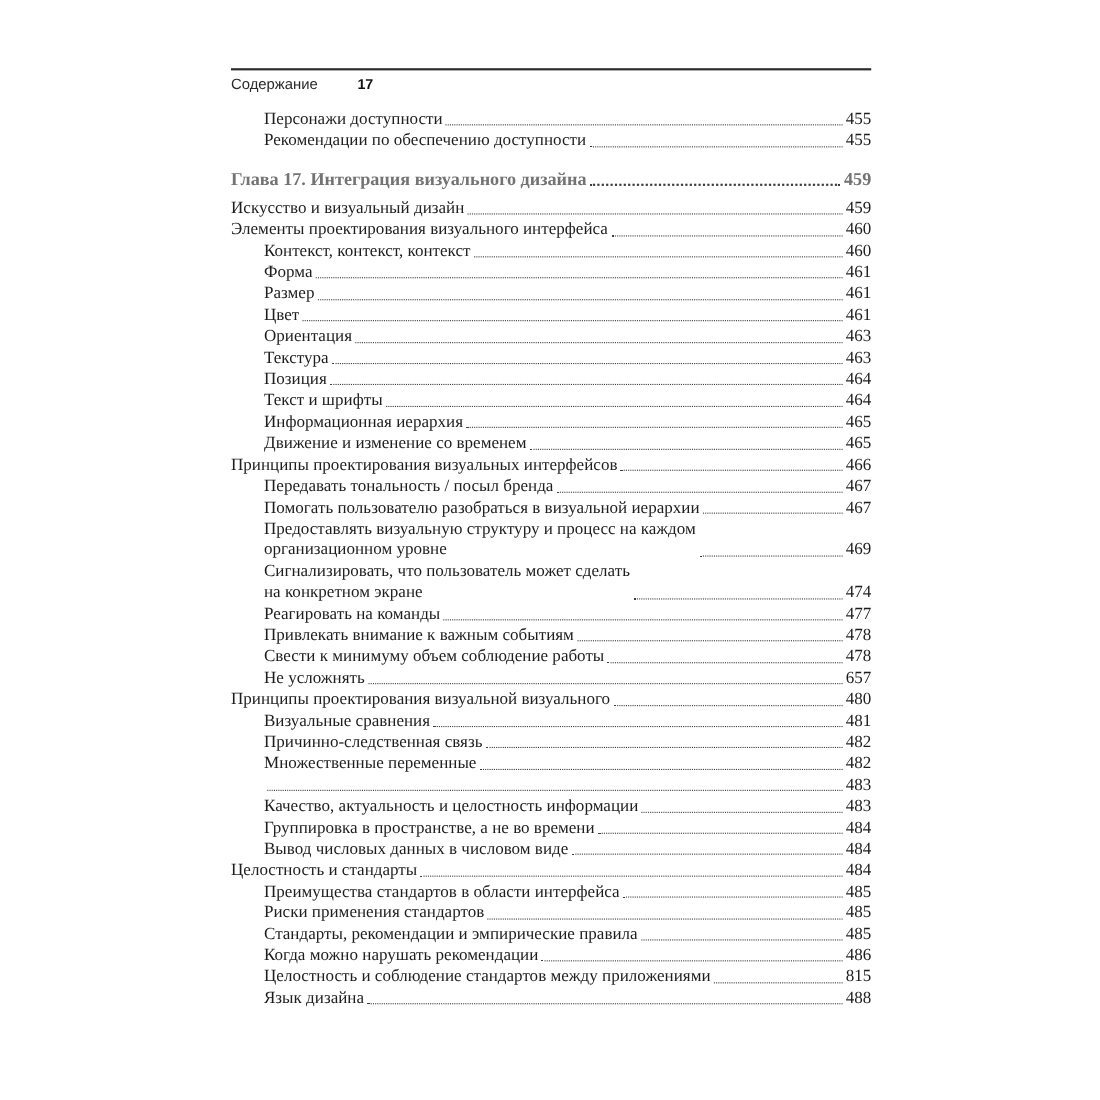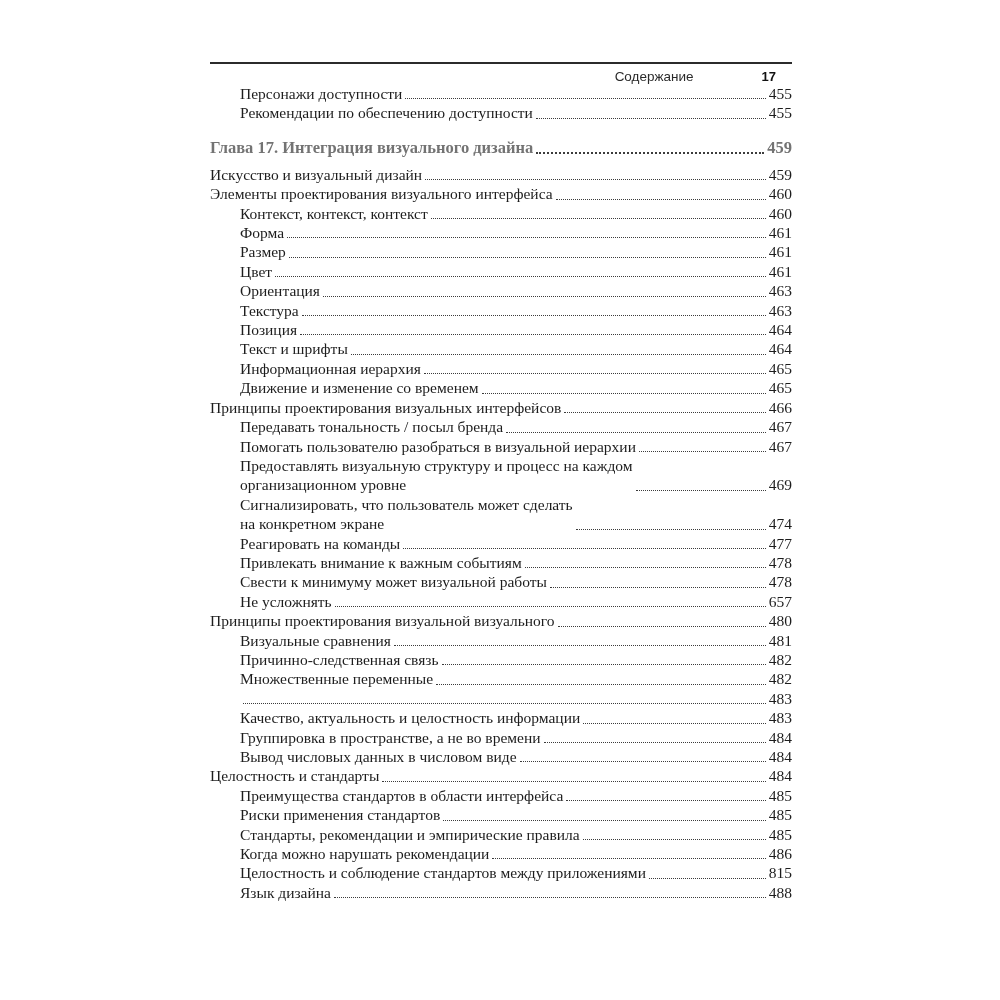--- a/index.html
+++ b/index.html
@@ -16,30 +16,29 @@
     background: #ffffff;
   }
   .content {
     position: absolute;
     left: 210px; top: 62px;
     width: 582px;
   }
   .running-head {
     border-top: 2px solid #2b2b2b;
     display: flex;
-    justify-content: flex-end;
     align-items: baseline;
-    gap: 68px;
+    gap: 36px;
     padding-top: 5px;
     padding-right: 16px;
     font-family: "Liberation Sans", sans-serif;
   }
   .running-head .rh-label { font-size: 13.5px; color: #2a2a2a; }
   .running-head .rh-page { font-size: 13px; font-weight: bold; color: #111; }
-  .toc { }
+  .toc { margin-top: 15px; }
   .toc-row {
     display: flex;
     align-items: flex-end;
     font-size: 15.5px;
     line-height: 19.4px;
     color: #1d1d1d;
   }
   .toc-row.level-2 { padding-left: 30px; }
   .toc-text { white-space: pre-line; flex: 0 1 auto; }
   .leader {
@@ -181,21 +180,21 @@
     <span class="toc-text">Реагировать на команды</span>
     <span class="leader"></span>
     <span class="toc-page">477</span>
   </div>
         <div class="toc-row level-2">
     <span class="toc-text">Привлекать внимание к важным событиям</span>
     <span class="leader"></span>
     <span class="toc-page">478</span>
   </div>
         <div class="toc-row level-2">
-    <span class="toc-text">Свести к минимуму может визуальной работы</span>
+    <span class="toc-text">Свести к минимуму объем соблюдение работы</span>
     <span class="leader"></span>
     <span class="toc-page">478</span>
   </div>
         <div class="toc-row level-2">
     <span class="toc-text">Не усложнять</span>
     <span class="leader"></span>
     <span class="toc-page">657</span>
   </div>
         <div class="toc-row level-1">
     <span class="toc-text">Принципы проектирования визуальной визуального</span>

